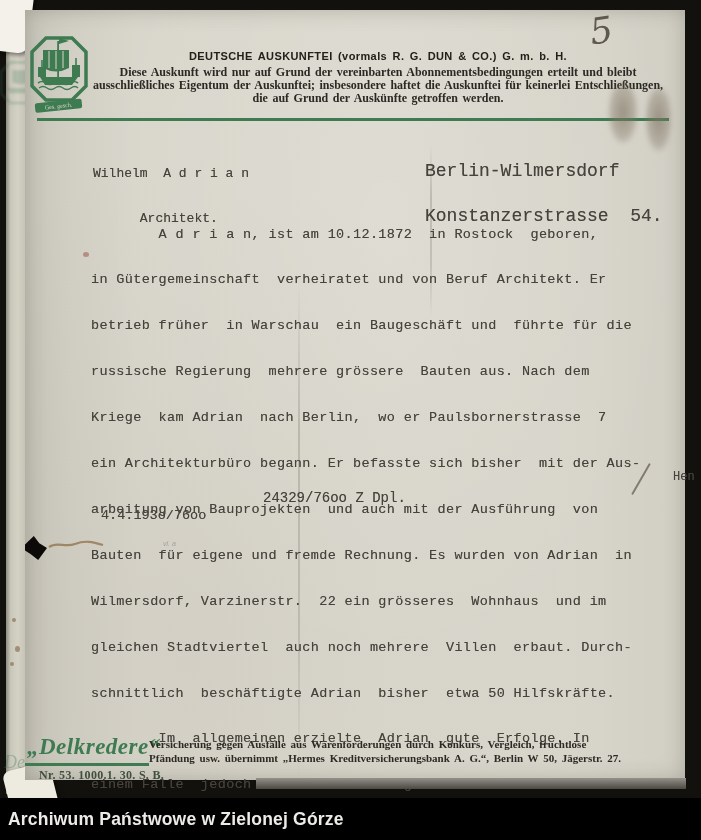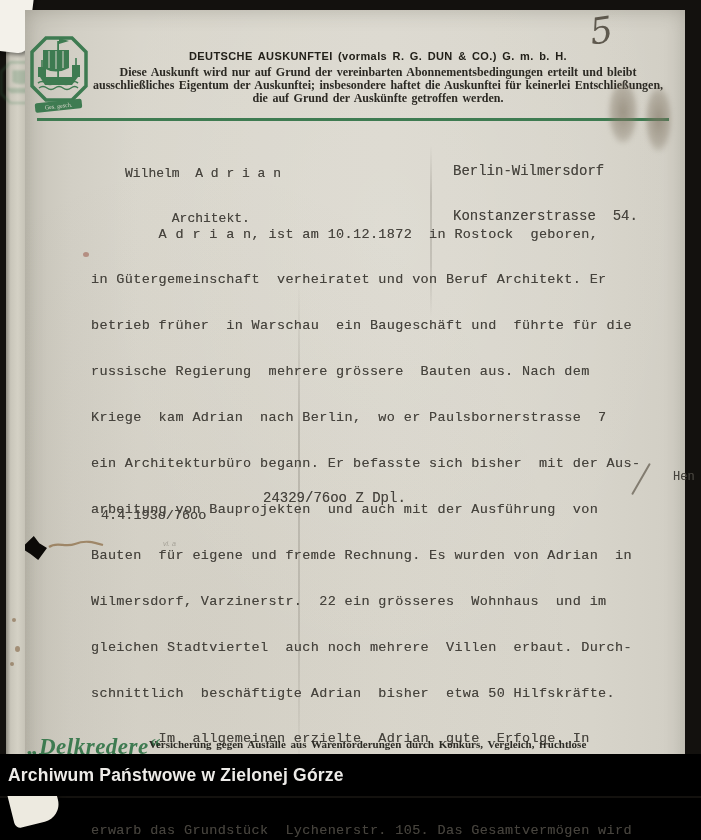--- a/index.html
+++ b/index.html
@@ -1,19 +1,19 @@
 <!DOCTYPE html>
 <html><head>
 <meta charset="utf-8">
 <style>
   html,body{margin:0;padding:0;background:#000;}
   .stage{position:relative;width:701px;height:840px;overflow:hidden;background:#000;
          font-family:"Liberation Sans","DejaVu Sans",sans-serif;}
   .mat{position:absolute;left:0;top:0;width:701px;height:798px;background:#13110e;}
-  .bottom-bar{position:absolute;left:0;top:754px;width:701px;height:42px;background:#000;}
+  .bottom-bar{position:absolute;left:0;top:798px;width:701px;height:42px;background:#000;}
   .caption{position:absolute;left:8px;top:11px;color:#edebe8;font-size:17.5px;font-weight:700;letter-spacing:.2px;}
 
   
   .stack{position:absolute;left:6px;top:6px;width:26px;height:788px;
          background:linear-gradient(90deg,#8f8c81 0,#c9c6ba 18%,#d4d1c5 45%,#c3c0b4 80%,#8a877c 100%);}
   .ghost-logo{position:absolute;left:-6px;top:42px;width:38px;height:76px;opacity:.24;filter:blur(1px);transform:scaleX(-1);}
   .ghost-brand{position:absolute;left:-2px;top:746px;color:#3e7b51;opacity:.35;font-family:"Liberation Serif","DejaVu Serif",serif;
                font-style:italic;font-size:18px;filter:blur(.6px);}
   .speck{position:absolute;width:4px;height:4px;border-radius:50%;background:#7a5a36;opacity:.55;}
 
@@ -47,22 +47,22 @@
   .five{position:absolute;left:565px;top:0px;font-family:"DejaVu Serif",serif;font-style:italic;
         font-size:36px;color:#524c41;transform:rotate(-8deg);opacity:.9;}
   .smudge{position:absolute;border-radius:45%;filter:blur(2px);
           background:radial-gradient(rgba(125,114,96,.65),rgba(125,114,96,.35) 55%,transparent 75%);}
   .sm1{left:583px;top:70px;width:30px;height:64px;}
   .sm2{left:620px;top:76px;width:27px;height:66px;}
 
   
   .tw{font-family:"Liberation Mono","DejaVu Sans Mono",monospace;color:#46433d;
       text-shadow:0 0 .5px rgba(70,67,61,.55);white-space:pre;}
-  .recipient-left{position:absolute;left:68px;top:126px;font-size:13px;line-height:15px;margin-left:32px;}
-  .recipient-right{position:absolute;left:400px;top:124px;font-size:14px;line-height:15px;margin-left:28px;}
+  .recipient-left{position:absolute;left:68px;top:126px;font-size:13px;line-height:15px;}
+  .recipient-right{position:absolute;left:400px;top:124px;font-size:18px;line-height:15px;}
   .body-block{position:absolute;left:66px;top:186px;font-size:13.5px;line-height:15.3px;letter-spacing:.35px;}
   .initials{position:absolute;left:604px;top:460px;font-size:12px;margin-left:44px;}
   .pen-stroke{position:absolute;left:598px;top:468px;width:36px;height:2px;background:rgba(95,88,75,.7);
               transform:rotate(-60deg);border-radius:2px;}
   .file-no{position:absolute;left:238px;top:480px;font-size:14px;}
   .date-code{position:absolute;left:76px;top:498px;font-size:13.5px;}
 
   
   .tear{position:absolute;left:0px;top:526px;width:22px;height:24px;background:#0c0a08;
         clip-path:polygon(0 35%,40% 0,65% 30%,100% 50%,60% 100%,25% 75%,0 60%);}

